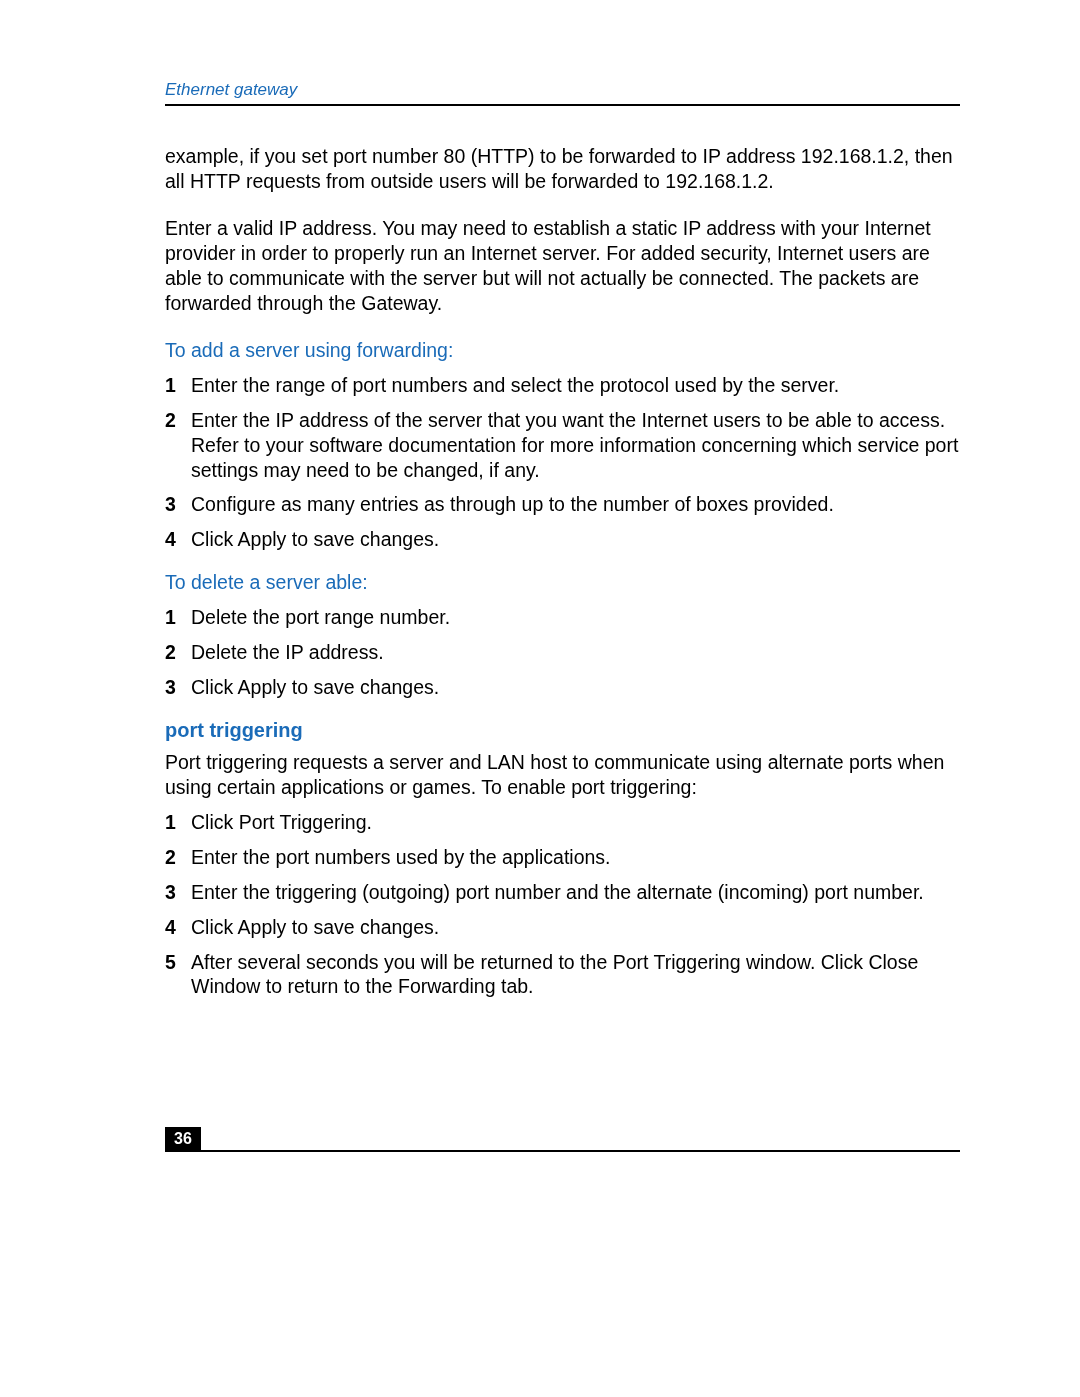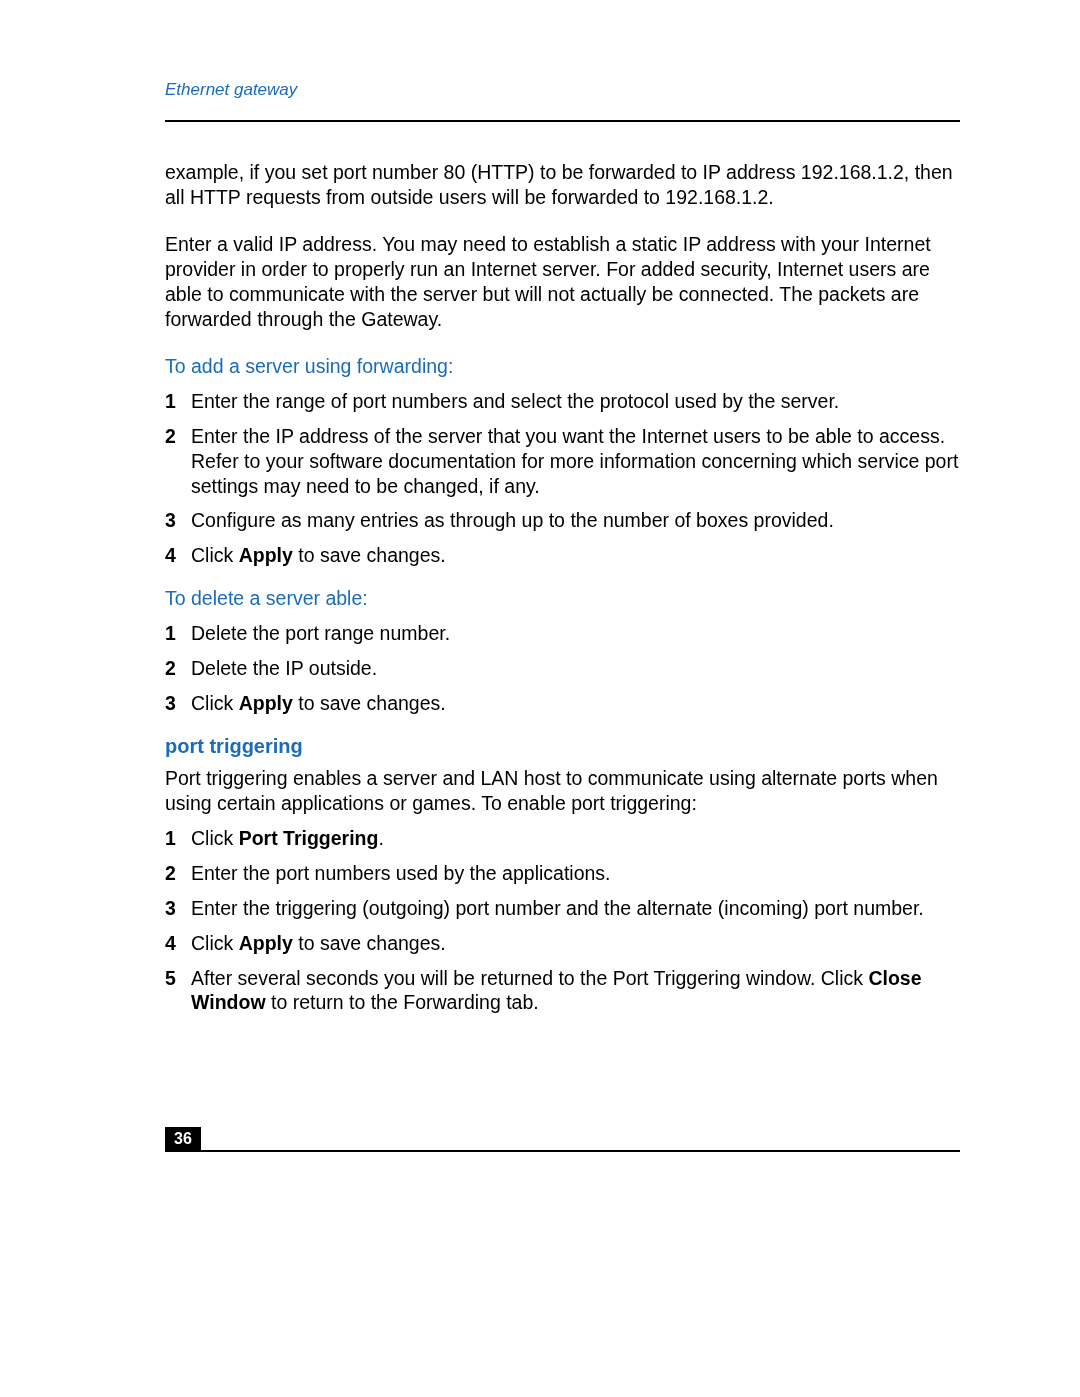--- a/index.html
+++ b/index.html
@@ -11,21 +11,21 @@
   }
   .page {
     width: 1080px;
     height: 1397px;
     position: relative;
     box-sizing: border-box;
     padding: 80px 120px 60px 165px;
   }
   .header-line {
     border-bottom: 2px solid #000;
-    padding-bottom: 20px;
+    padding-bottom: 4px;
     margin-bottom: 38px;
   }
   .header-title {
     font-style: italic;
     font-size: 17px;
     color: #1a6bb8;
   }
   .body {
     font-size: 19.5px;
     line-height: 1.28;
@@ -56,21 +56,21 @@
   }
   .num {
     font-weight: bold;
     width: 26px;
     flex: 0 0 26px;
     text-align: left;
   }
   .num-text {
     flex: 1;
   }
-  .b { font-weight: bold; text-align: center; }
+  .b { font-weight: normal; text-align: center; }
   .footer {
     position: absolute;
     left: 165px;
     right: 120px;
     bottom: 245px;
   }
   .page-num-box {
     background: #000;
     color: #fff;
     font-weight: bold;
@@ -119,30 +119,30 @@
     </div>
 
     <div class="sub-head">To delete a server able:</div>
     <div class="num-list">
       <div class="num-item">
         <div class="num">1</div>
         <div class="num-text">Delete the port range number.</div>
       </div>
       <div class="num-item">
         <div class="num">2</div>
-        <div class="num-text">Delete the IP outside.</div>
+        <div class="num-text">Delete the IP address.</div>
       </div>
       <div class="num-item">
         <div class="num">3</div>
         <div class="num-text"><span>Click </span><span class="b">Apply</span><span> to save changes.</span></div>
       </div>
     </div>
 
     <div class="section-head">port triggering</div>
-    <p class="para" style="margin-bottom:10px">Port triggering enables a server and LAN host to communicate using alternate ports when using certain applications or games. To enable port triggering:</p>
+    <p class="para" style="margin-bottom:10px">Port triggering requests a server and LAN host to communicate using alternate ports when using certain applications or games. To enable port triggering:</p>
     <div class="num-list">
       <div class="num-item">
         <div class="num">1</div>
         <div class="num-text"><span>Click </span><span class="b">Port Triggering</span><span>.</span></div>
       </div>
       <div class="num-item">
         <div class="num">2</div>
         <div class="num-text">Enter the port numbers used by the applications.</div>
       </div>
       <div class="num-item">

